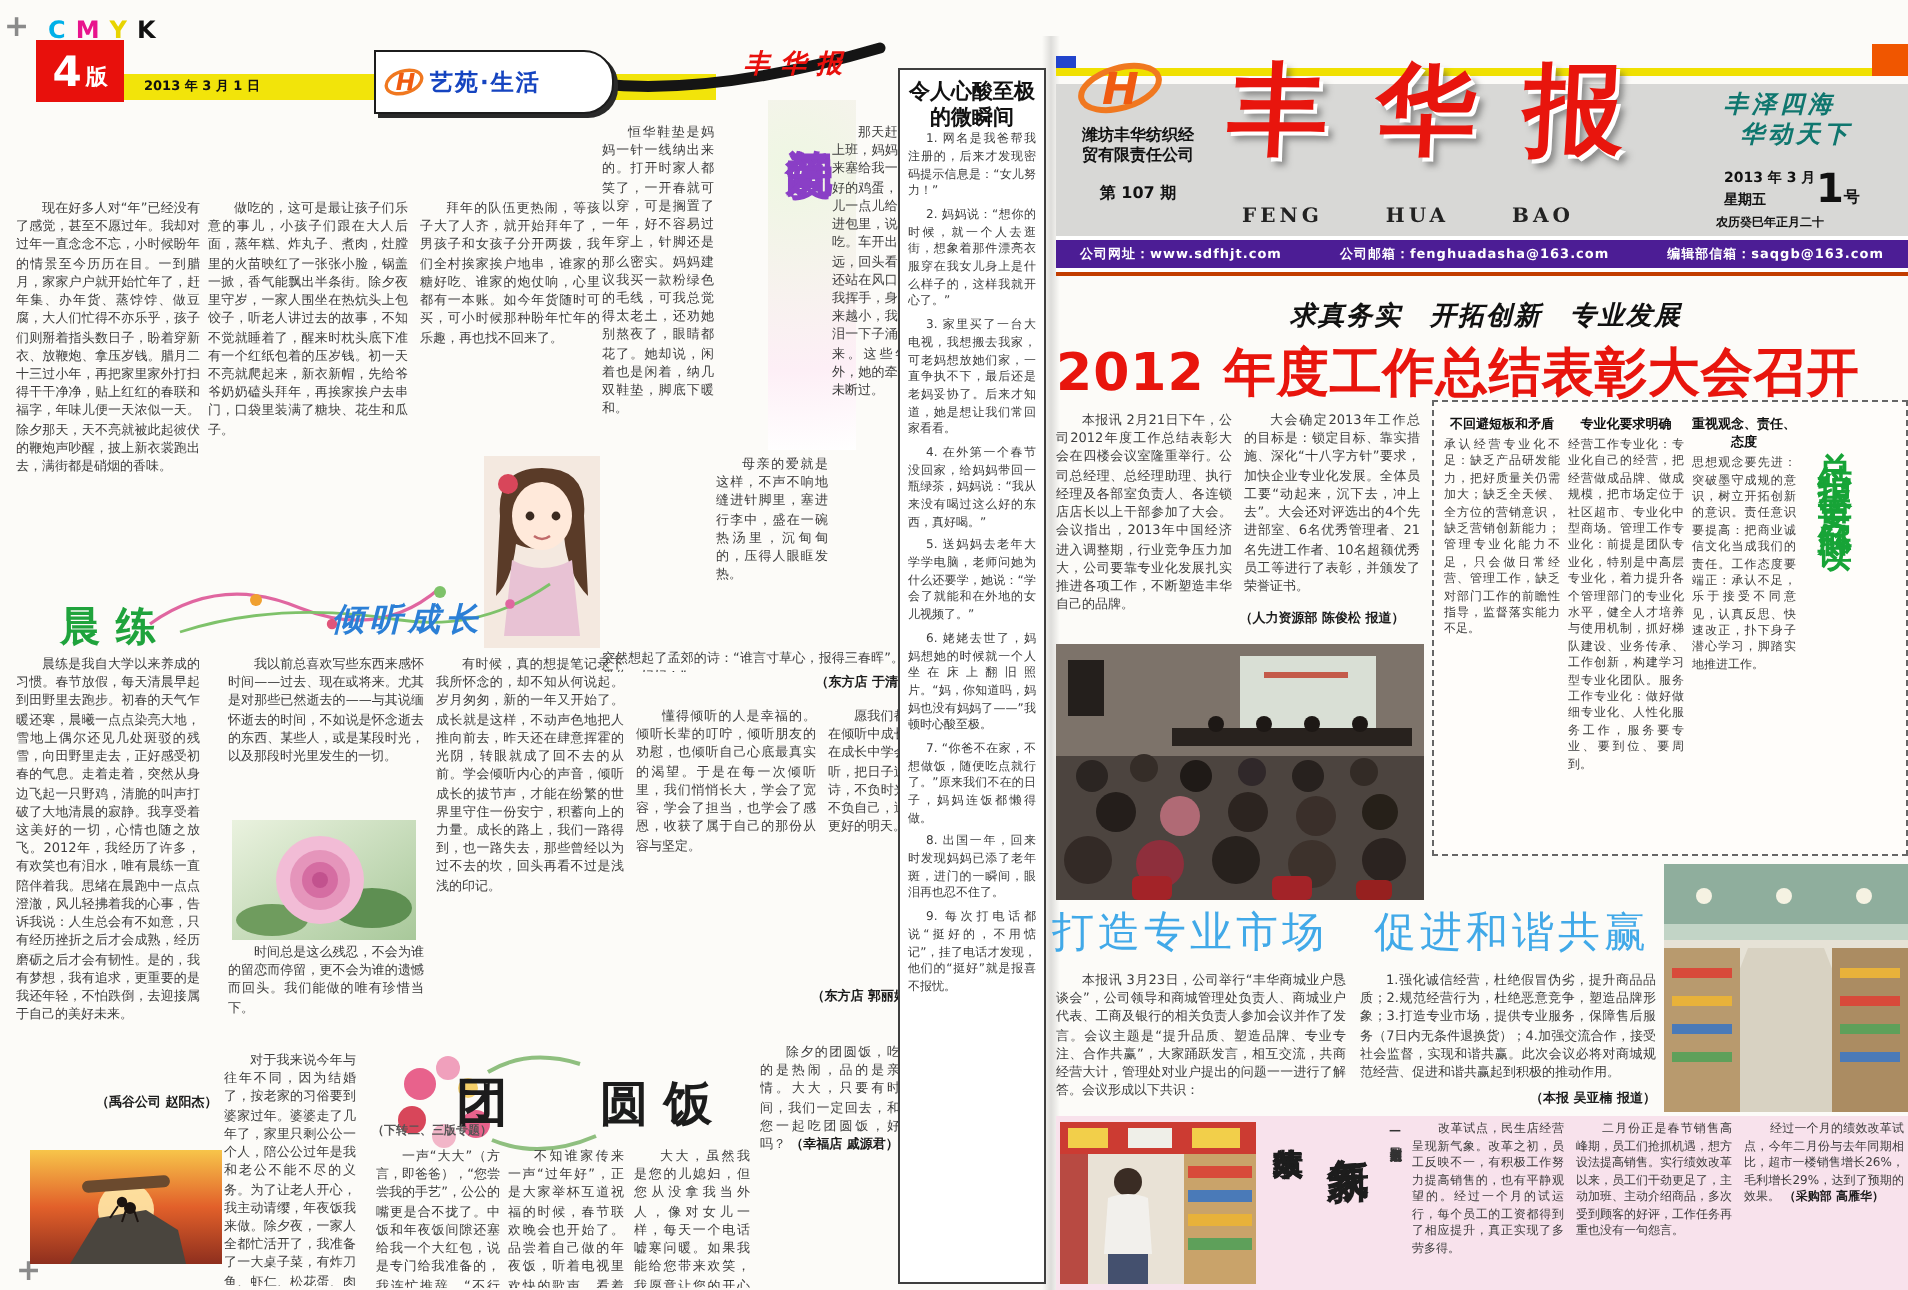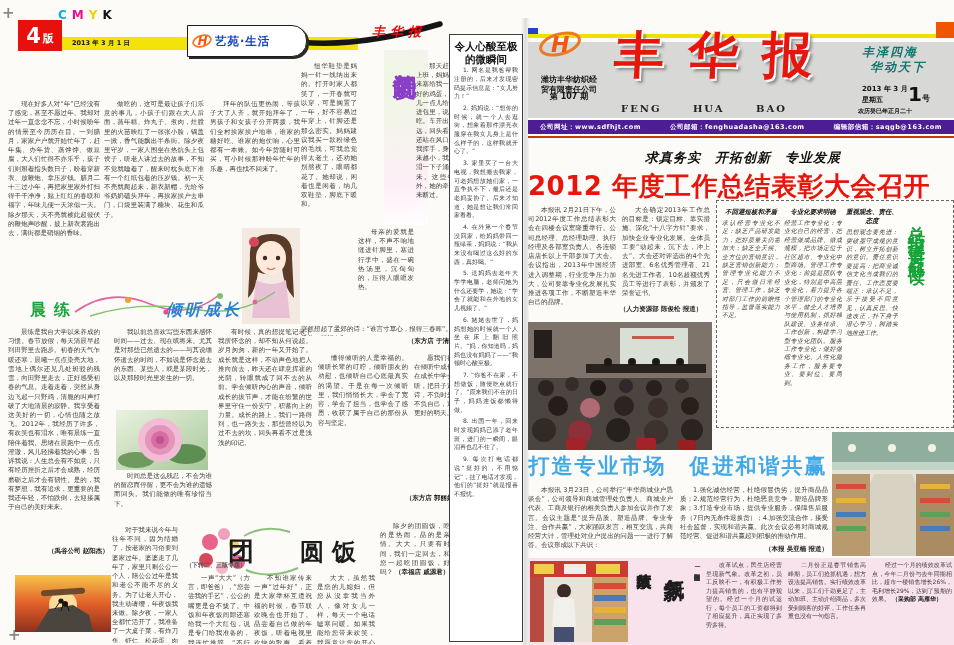--- a/index.html
+++ b/index.html
@@ -17,70 +17,70 @@
   .badge .n{font-size:21px;} .badge .b{font-size:11px;margin-left:2px;margin-top:6px;}
   .ybar{position:absolute;background:#f2e40a;}
   .logobox{position:absolute;left:187px;top:25px;width:114px;height:30px;background:#fff;
            border:1.5px solid #1c1c1c;border-radius:0 15px 15px 0;box-shadow:2px 2px 0 #2a2a2a;
            display:flex;align-items:center;gap:3px;padding-left:4px;z-index:4;}
   .sectionname{font-size:11.5px;font-weight:900;color:#1544c0;letter-spacing:1px;}
   .brandscript{position:absolute;left:372px;top:23px;font-size:13px;font-weight:900;color:#e8100c;
                font-style:italic;letter-spacing:5px;z-index:5;}
   .titleA{position:absolute;left:70px;top:68px;width:172px;text-align:center;font-size:19px;
           font-weight:900;color:#f23018;letter-spacing:2px;text-shadow:0.5px 0.5px 0 #ffb9a8;}
-  .greent{position:absolute;font-weight:900;color:#1fa33c;font-size:16px;letter-spacing:8px;}
+  .greent{position:absolute;font-weight:900;color:#1fa33c;font-size:20px;letter-spacing:8px;}
   .bluet{position:absolute;font-weight:900;color:#2b7fd6;font-size:16px;letter-spacing:3px;font-style:italic;}
   .purplev{font-weight:900;color:#8a3fc6;font-size:24px;line-height:1.28;}
   .greenv{font-weight:900;color:#17a437;font-size:17px;letter-spacing:6px;}
   .wsjbox{position:absolute;left:449px;top:34px;width:74px;height:608px;border:1px solid #3f3f3f;
           background:#fff;box-sizing:border-box;padding:5px 4px;}
   .wsjtitle{font-size:10.5px;font-weight:900;color:#111;text-align:center;line-height:1.25;margin-bottom:0;}
   .wsjitems{font-size:6px;line-height:1.45;text-align:justify;height:540px;overflow:hidden;}
   .wsjitems p{margin:0 0 3px;text-indent:9px;}
   
   .grayband{position:absolute;left:528px;top:42px;width:426px;height:76px;background:#d8d8d6;}
   .mastTitle{position:absolute;left:612px;top:22px;width:226px;text-align:center;font-size:50px;
              font-weight:900;color:#e8150d;letter-spacing:24px;text-shadow:2px 2px 0 #fff,4px 4px 3px rgba(60,60,60,.5);
              transform:skewX(-3deg);white-space:nowrap;}
   .pinyin{position:absolute;left:596px;top:103px;width:216px;text-align:center;
           font-family:"DejaVu Serif","Liberation Serif",serif;font-size:10px;font-weight:bold;
           color:#222;word-spacing:26px;letter-spacing:2px;}
-  .company{position:absolute;left:527px;top:75px;width:84px;font-size:8px;font-weight:900;color:#111;
+  .company{position:absolute;left:527px;top:63px;width:84px;font-size:8px;font-weight:900;color:#111;
            line-height:1.3;text-align:center;}
   .issue{position:absolute;left:536px;top:91px;width:66px;font-size:8px;font-weight:900;color:#111;text-align:center;}
   .slogan{position:absolute;font-size:12px;font-weight:900;color:#0f766e;font-style:italic;letter-spacing:2px;}
   .mdate{position:absolute;font-size:7px;font-weight:900;color:#111;}
   .orangebar{position:absolute;left:528px;top:118px;width:426px;height:18px;background:#4c1d95;
              display:flex;align-items:center;justify-content:space-between;padding:0 12px;box-sizing:border-box;
              border-top:2px solid #fff;border-bottom:2px solid #fff;box-shadow:0 2px 0 #c23d00;}
   .orangebar span{color:#fff;font-size:6.5px;font-weight:bold;letter-spacing:.5px;}
   .kicker{position:absolute;left:600px;top:149px;width:286px;text-align:center;font-size:13px;font-weight:900;
           color:#111;font-family:"DejaVu Serif","Liberation Serif",serif;letter-spacing:1px;font-style:italic;}
   .headline{position:absolute;left:528px;top:169px;width:426px;font-size:26px;
             font-weight:700;color:#e8150d;letter-spacing:0.5px;}
-  .bluehead{position:absolute;left:526px;top:452px;width:304px;text-align:center;font-size:21px;
-            font-weight:700;color:#41a9e8;letter-spacing:2px;}
+  .bluehead{position:absolute;left:526px;top:452px;width:304px;text-align:left;font-size:21px;
+            font-weight:400;color:#41a9e8;letter-spacing:2px;}
   .sidebox{position:absolute;left:716px;top:200px;width:238px;height:228px;border:1.5px dashed #666;
            box-sizing:border-box;background:#fffdfa;}
-  .scol{position:absolute;font-size:6px;line-height:1.4;text-align:justify;color:#3d3d3d;overflow:hidden;font-style:italic;}
+  .scol{position:absolute;font-size:6px;line-height:1.4;text-align:justify;color:#3d3d3d;overflow:hidden;}
   .scol .sh{display:block;text-align:center;font-weight:900;color:#111;font-size:6.5px;margin:2px 0;text-indent:0;}
   .pinkstrip{position:absolute;left:528px;top:558px;width:426px;height:87px;background:#f8e2ec;}
   .vtblack{font-weight:900;color:#1d1d1d;}
   .gutter{position:absolute;left:521px;top:18px;width:9px;height:627px;
           background:linear-gradient(90deg,rgba(0,0,0,0) 0%,rgba(0,0,0,.12) 50%,rgba(0,0,0,0) 100%);}
   .photo{position:absolute;overflow:hidden;}
   .cmyk span{font-size:12px;font-weight:900;letter-spacing:5px;}
 </style>
 </head>
 <body>
 
 <div class="canvas">
 
   <div class="cropmark" style="left:2px;top:4px;">+</div>
-  <div class="abs cmyk" style="left:58px;top:4px;">
+  <div class="abs cmyk" style="left:24px;top:4px;">
     <span style="color:#00b0e8">C</span><span style="color:#e8148c">M</span><span style="color:#e8d400">Y</span><span style="color:#111">K</span>
   </div>
   <div class="cropmark" style="left:8px;top:626px;">+</div>
   <div class="cropmark" style="left:930px;top:622px;">+</div>
 
   <div class="gutter"></div>
 
   <div class="badge">
     <span class="n">4</span>
     <span class="b">版</span>

